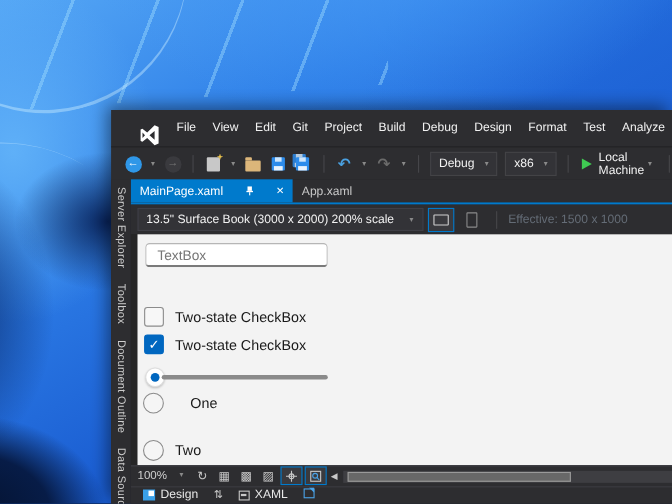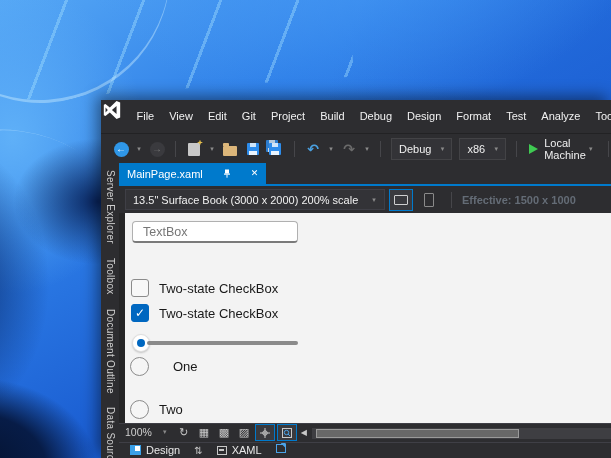--- a/index.html
+++ b/index.html
@@ -22,21 +22,21 @@
     transform:rotate(-4deg);opacity:.8;}
   .petal-arc{position:absolute;border-radius:50%;border:0 solid transparent;}
   .arc1{width:300px;height:300px;left:-150px;top:130px;border-left:3px solid rgba(190,230,255,.5);transform:rotate(30deg);}
   .arc2{width:260px;height:260px;left:-90px;top:-160px;border-bottom:3px solid rgba(200,235,255,.45);transform:rotate(-15deg);}
 
   
   .vs-window{position:absolute;left:101px;top:100px;width:510px;height:358px;
     background:#2d2d30;color:#f1f1f1;font-size:11px;box-shadow:-4px -4px 14px rgba(0,0,0,.45);}
 
   
-  .menu-bar{display:flex;align-items:flex-start;height:33px;padding-left:0;white-space:nowrap;overflow:hidden;}
+  .menu-bar{display:flex;align-items:flex-end;height:33px;padding-left:24px;white-space:nowrap;overflow:hidden;}
   .vs-logo{width:22px;height:20px;margin-right:6px;flex:0 0 auto;}
   .menu-item{padding:0 7.5px;line-height:33px;color:#f1f1f1;cursor:default;}
 
   
   .toolbar{display:flex;align-items:center;height:30px;border-top:1px solid #222224;padding-left:10px;gap:3px;}
   .tb-sep{width:1px;height:16px;background:#46464a;margin:0 5px;flex:0 0 auto;}
   .tb-btn{display:flex;align-items:center;justify-content:center;width:20px;height:22px;flex:0 0 auto;}
   .tb-caret{color:#8a8a8a;font-size:7px;width:10px;text-align:center;flex:0 0 auto;}
   .nav-circle{width:15px;height:15px;border-radius:50%;display:flex;align-items:center;justify-content:center;font-size:10px;line-height:1;}
   .nav-back{background:#2f97e8;color:#fff;}
@@ -78,21 +78,21 @@
   
   .device-bar{height:27px;display:flex;align-items:center;background:#2d2d30;padding-left:6px;gap:4px;}
   .device-combo{width:246px;height:19px;background:#333337;border:1px solid #3f3f46;display:flex;align-items:center;
     padding:0 5px 0 7px;font-size:11px;color:#f1f1f1;}
   .device-combo .combo-label{flex:1;white-space:nowrap;overflow:hidden;}
   .orient-btn{width:22px;height:20px;display:flex;align-items:center;justify-content:center;border:1px solid transparent;}
   .orient-btn.active{border-color:#007acc;background:#3a3a3e;}
   .rect-land{width:12px;height:8px;border:1.5px solid #d0d0d0;border-radius:1px;}
   .rect-port{width:8px;height:12px;border:1.5px solid #8a8a8a;border-radius:1px;}
   .device-sep{width:1px;height:16px;background:#46464a;margin:0 6px;}
-  .effective{font-size:11px;color:#646c76;white-space:nowrap;font-weight:bold;}
+  .effective{font-size:11px;color:#646c76;white-space:nowrap;}
 
   
   .canvas-wrap{flex:1;position:relative;background:#252526;min-height:0;}
   .artboard{position:absolute;left:6px;top:0;right:0;bottom:0;background:#f3f3f3;color:#1b1b1b;}
   .xaml-textbox{position:absolute;left:7px;top:8px;width:166px;height:22px;background:#fff;
     border:1px solid #b0b0b0;border-bottom:2px solid #7a7a7a;border-radius:4px;
     font-family:"Liberation Sans","DejaVu Sans",sans-serif;font-size:12.5px;padding:0 0 0 10px;color:#1b1b1b;outline:none;box-sizing:border-box;}
   .xaml-textbox::placeholder{color:#767676;}
   .xaml-button{position:absolute;left:5px;top:34px;width:143px;height:26px;background:#fdfdfd;
     border:2px solid #4a80cc;border-radius:4px;font-size:13px;color:#1b1b1b;
@@ -231,20 +231,23 @@
         <div class="tab-row">
           <div class="doc-tab active">
             <span>MainPage.xaml</span>
             <svg width="8" height="9" viewBox="0 0 8 9">
               <rect x="2" y="0.5" width="4" height="4" fill="#fff"></rect>
               <rect x="1" y="4.5" width="6" height="1.2" fill="#fff"></rect>
               <rect x="3.5" y="5.7" width="1" height="3" fill="#fff"></rect>
             </svg>
             <span class="tab-close">✕</span>
           </div>
+          <div class="doc-tab inactive">
+            <span>App.xaml</span>
+          </div>
         </div>
         <div class="tab-accent-line"></div>
 
         <div class="device-bar">
           <div class="device-combo">
             <span class="combo-label">13.5" Surface Book (3000 x 2000) 200% scale</span>
             <span class="tb-caret">▾</span>
           </div>
           <div class="orient-btn active">
             <div class="rect-land"></div>

